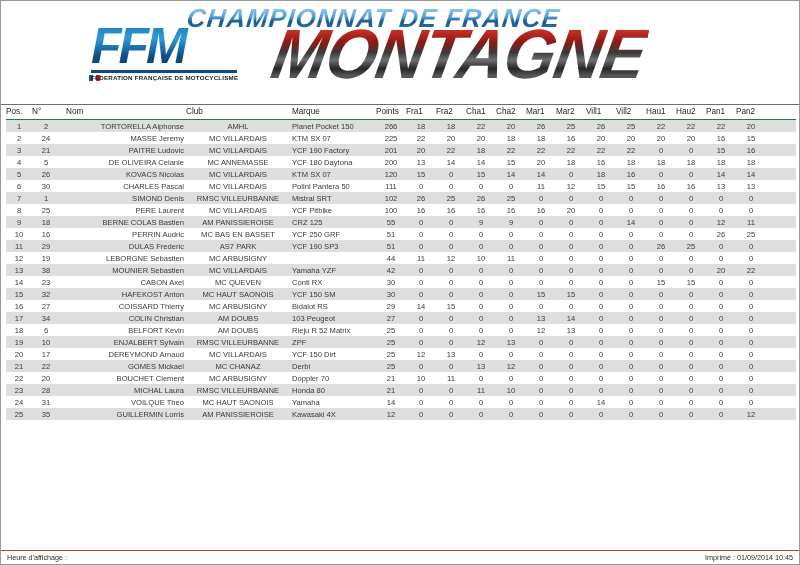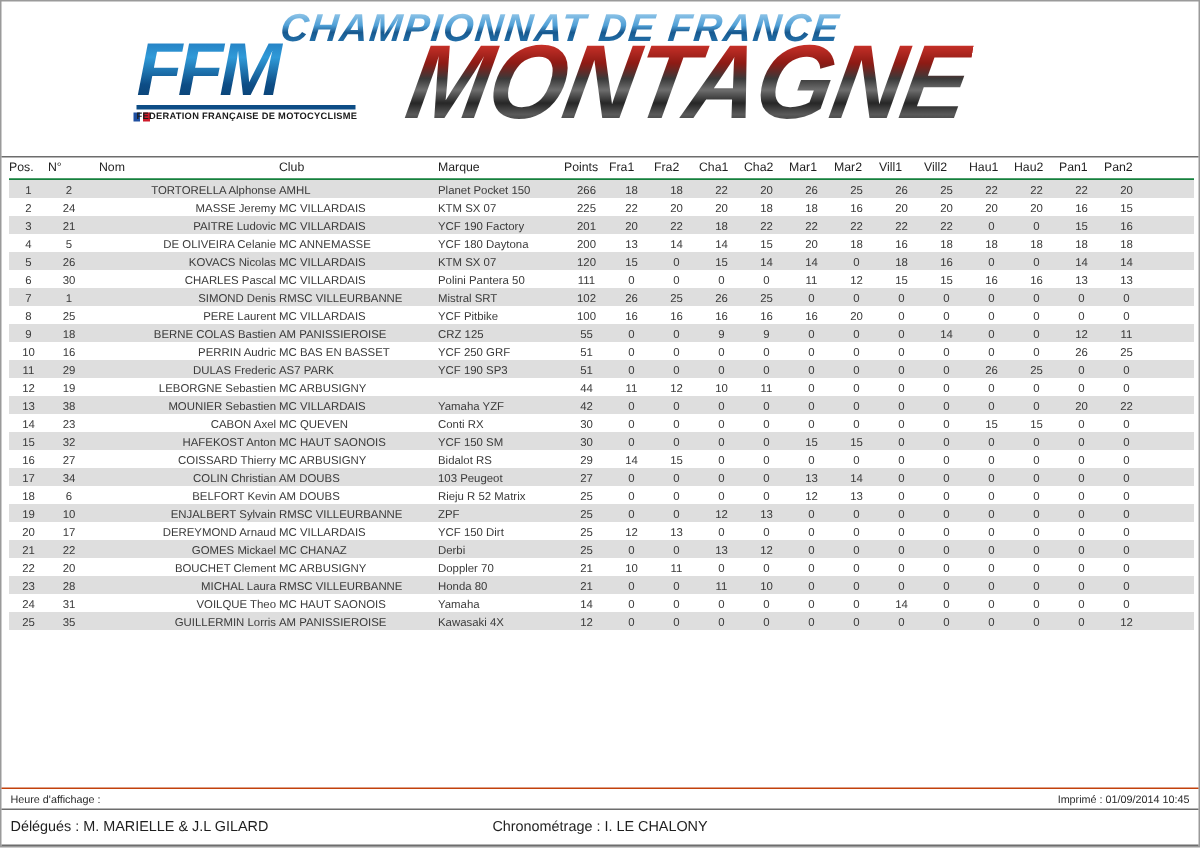--- a/index.html
+++ b/index.html
@@ -196,21 +196,21 @@
     color: #3a3a3a;
     white-space: nowrap;
     overflow: hidden;
   }
   table.results tbody tr.odd td { background: #dedede; }
   table.results tbody tr.even td { background: #ffffff; }
 
   .c-pos   { width: 26px; text-align: center; }
   .c-num   { width: 28px; text-align: center; }
   .c-nom   { width: 118px; text-align: right; padding-left: 6px !important; }
-  .c-club  { width: 104px; text-align: left; padding-left: 2px !important; }
+  .c-club  { width: 104px; text-align: center; padding-left: 2px !important; }
   .c-marque{ width: 84px; text-align: left; padding-left: 2px !important; }
   .c-pts   { width: 30px; text-align: center; }
   .c-leg   { width: 30px; text-align: center; }
   .c-tail  { width: auto; }
 
   th.c-nom, th.c-club, th.c-marque { padding-left: 6px; }
   th.c-pts, th.c-leg { text-align: left; padding-left: 4px; }
 
   
   .footer {
@@ -832,19 +832,15 @@
           </tr>
         </tbody>
     </table>
   </div>
 
   <div class="footer">
     <div class="foot-line">
       <span class="foot-left">Heure d'affichage :</span>
       <span class="foot-right">Imprimé : 01/09/2014 10:45</span>
     </div>
-    <div class="foot-bottom">
-      <span class="fb-left">Délégués : M. MARIELLE &amp; J.L GILARD</span>
-      <span class="fb-center">Chronométrage : I. LE CHALONY</span>
-    </div>
   </div>
 
 </div>
 
 </body></html>

